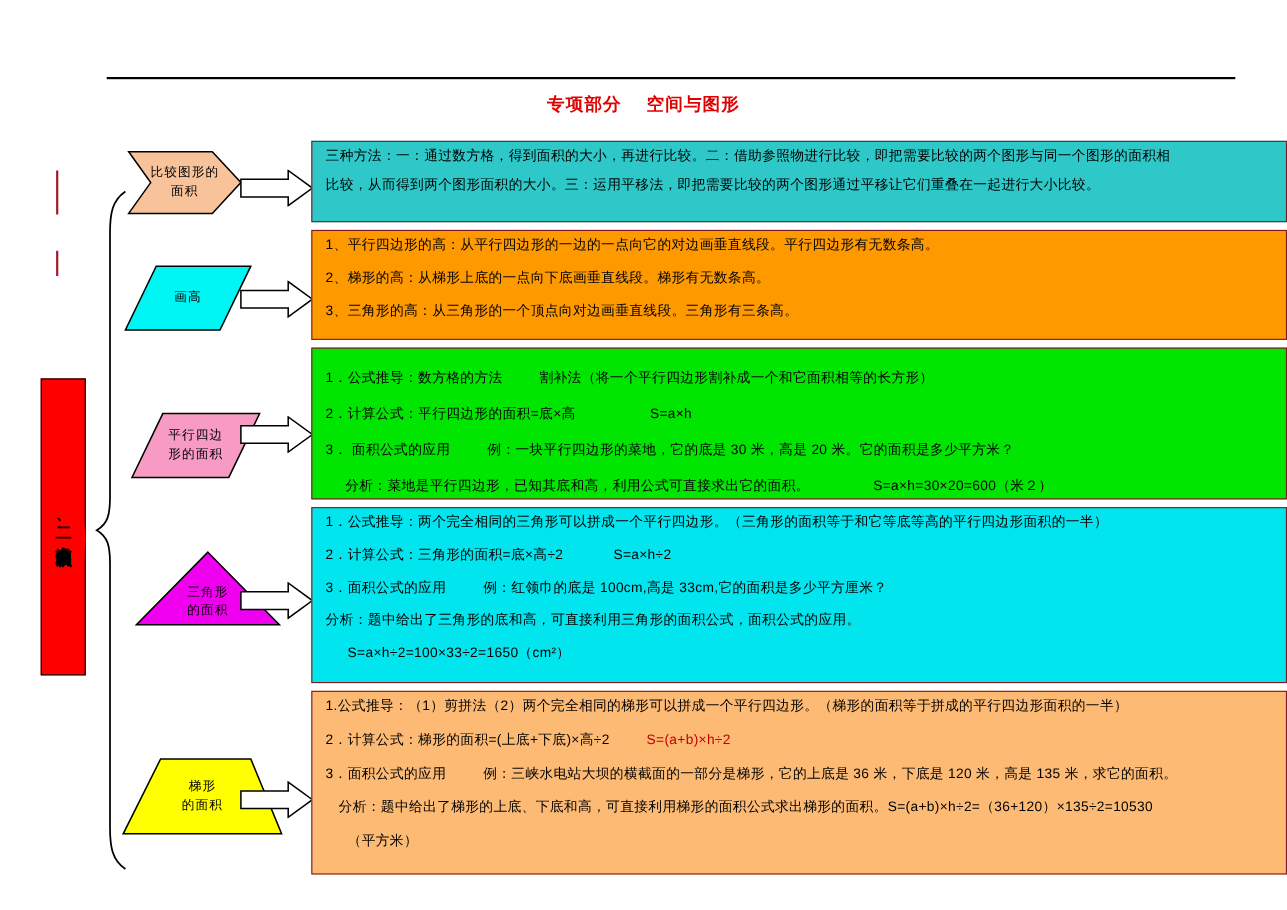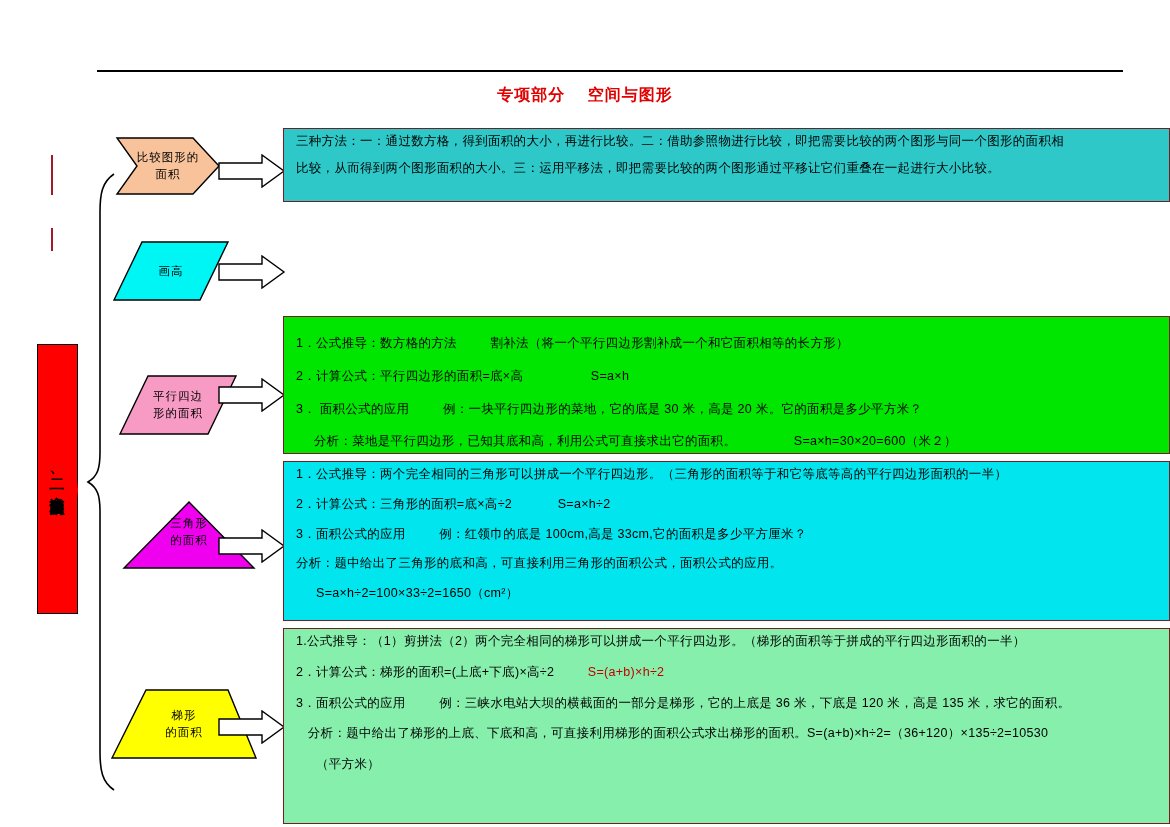--- a/index.html
+++ b/index.html
@@ -88,21 +88,21 @@
   .box p{margin:0 0 5px 0;}
   .box p:last-child{margin-bottom:0;}
   .b1{top:128px;height:74px;background:#2ec8c8;}
   .b1 p{margin-bottom:8px;}
   .b2{top:209px;height:100px;background:#fe9900;}
   .b2 p{margin-bottom:11px;}
   .b3{top:316px;height:138px;background:#00e600;}
   .b3 p{margin-bottom:12px;margin-top:14px;}
   .b4{top:461px;height:160px;background:#00e5ee;}
   .b4 p{margin-bottom:11px;}
-  .b5{top:628px;height:196px;background:#86efac;}
+  .b5{top:628px;height:167px;background:#fdba74;}
   .b5 p{margin-bottom:12px;}
 
   .pad-l{display:inline-block;width:14px;}
   .pad-m{display:inline-block;width:26px;}
   .pad-s{display:inline-block;width:8px;}
   .ul-red{color:#c00000;}
   .indent{padding-left:20px;display:inline-block;}
 </style>
 </head>
 <body>
@@ -163,21 +163,21 @@
       <div>平行四边</div>
       <div>形的面积</div>
     </div>
   </div>
   <div class="arrow" style="left:218px;top:378px;width:68px;height:34px;">
     <svg width="68" height="34" viewBox="0 0 68 34">
       <polygon points="1,9 44,9 44,1 66,17 44,33 44,25 1,25" fill="#ffffff" stroke="#000000" stroke-width="1.4"></polygon>
     </svg>
   </div>
 
-  <div class="shape" style="left:122px;top:500px;width:134px;height:70px;padding-bottom:6px;box-sizing:border-box;">
+  <div class="shape" style="left:122px;top:500px;width:134px;height:70px;align-items:flex-end;padding-bottom:6px;box-sizing:border-box;">
     <svg width="134" height="70" viewBox="0 0 134 70">
       <polygon points="67,2 132,68 2,68" fill="#ef00ef" stroke="#000000" stroke-width="1.4"></polygon>
     </svg>
     <div class="lbl">
       <div>三角形</div>
       <div>的面积</div>
     </div>
   </div>
   <div class="arrow" style="left:218px;top:529px;width:68px;height:34px;">
     <svg width="68" height="34" viewBox="0 0 68 34">
@@ -198,20 +198,25 @@
     <svg width="68" height="34" viewBox="0 0 68 34">
       <polygon points="1,9 44,9 44,1 66,17 44,33 44,25 1,25" fill="#ffffff" stroke="#000000" stroke-width="1.4"></polygon>
     </svg>
   </div>
 
   <div class="box b1">
     <p>三种方法：一：通过数方格，得到面积的大小，再进行比较。二：借助参照物进行比较，即把需要比较的两个图形与同一个图形的面积相</p>
     <p>比较，从而得到两个图形面积的大小。三：运用平移法，即把需要比较的两个图形通过平移让它们重叠在一起进行大小比较。</p>
   </div>
 
+  <div class="box b2">
+    <p>1、平行四边形的高：从平行四边形的一边的一点向它的对边画垂直线段。平行四边形有无数条高。</p>
+    <p>2、梯形的高：从梯形上底的一点向下底画垂直线段。梯形有无数条高。</p>
+    <p>3、三角形的高：从三角形的一个顶点向对边画垂直线段。三角形有三条高。</p>
+  </div>
 
   <div class="box b3">
     <p>
       <span>1．公式推导：数方格的方法</span>
       <span class="pad-m"></span>
       <span>割补法（将一个平行四边形割补成一个和它面积相等的长方形）</span>
     </p>
     <p>
       <span>2．计算公式：平行四边形的面积=底×高</span>
       <span style="display:inline-block;width:60px;"></span>

